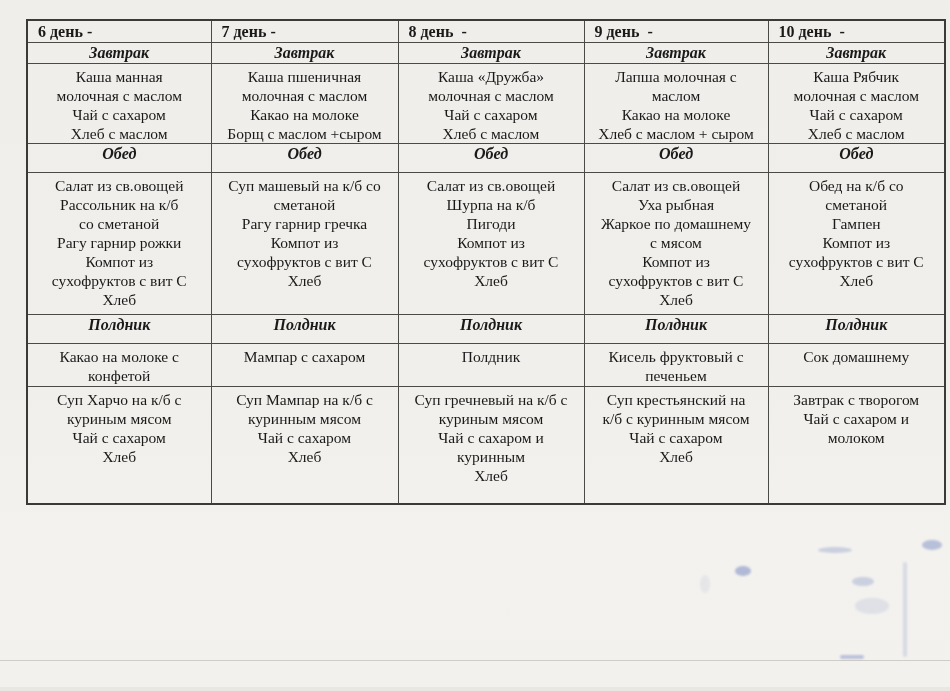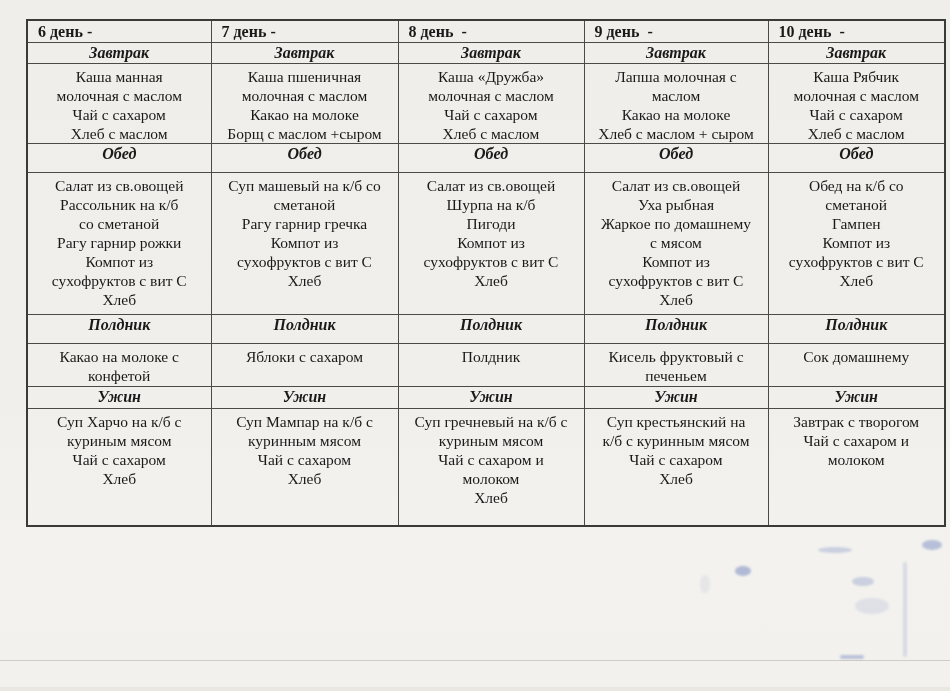--- a/index.html
+++ b/index.html
@@ -202,48 +202,41 @@
         <td class="sec">Полдник</td>
         <td class="sec">Полдник</td>
         <td class="sec">Полдник</td>
         <td class="sec">Полдник</td>
         <td class="sec">Полдник</td>
       </tr>
 
       <tr class="r-snack">
         <td class="cell">Какао на молоке с
 конфетой</td>
-        <td class="cell">Яблоки с сахаром</td>
+        <td class="cell">Мампар с сахаром</td>
         <td class="cell">Полдник</td>
         <td class="cell">Кисель фруктовый с
 печеньем</td>
         <td class="cell">Сок домашнему</td>
       </tr>
 
-      <tr class="r-sec-u">
-        <td class="sec">Ужин</td>
-        <td class="sec">Ужин</td>
-        <td class="sec">Ужин</td>
-        <td class="sec">Ужин</td>
-        <td class="sec">Ужин</td>
-      </tr>
 
       <tr class="r-dinner">
         <td class="cell">Суп Харчо на к/б с
 куриным мясом
 Чай с сахаром
 Хлеб</td>
         <td class="cell">Суп Мампар на к/б с
 куринным мясом
 Чай с сахаром
 Хлеб</td>
         <td class="cell">Суп гречневый на к/б с
 куриным мясом
 Чай с сахаром и
-молоком
+куринным
 Хлеб</td>
         <td class="cell">Суп крестьянский на
 к/б с куринным мясом
 Чай с сахаром
 Хлеб</td>
         <td class="cell">Завтрак с творогом
 Чай с сахаром и
 молоком</td>
       </tr>
     </tbody>

